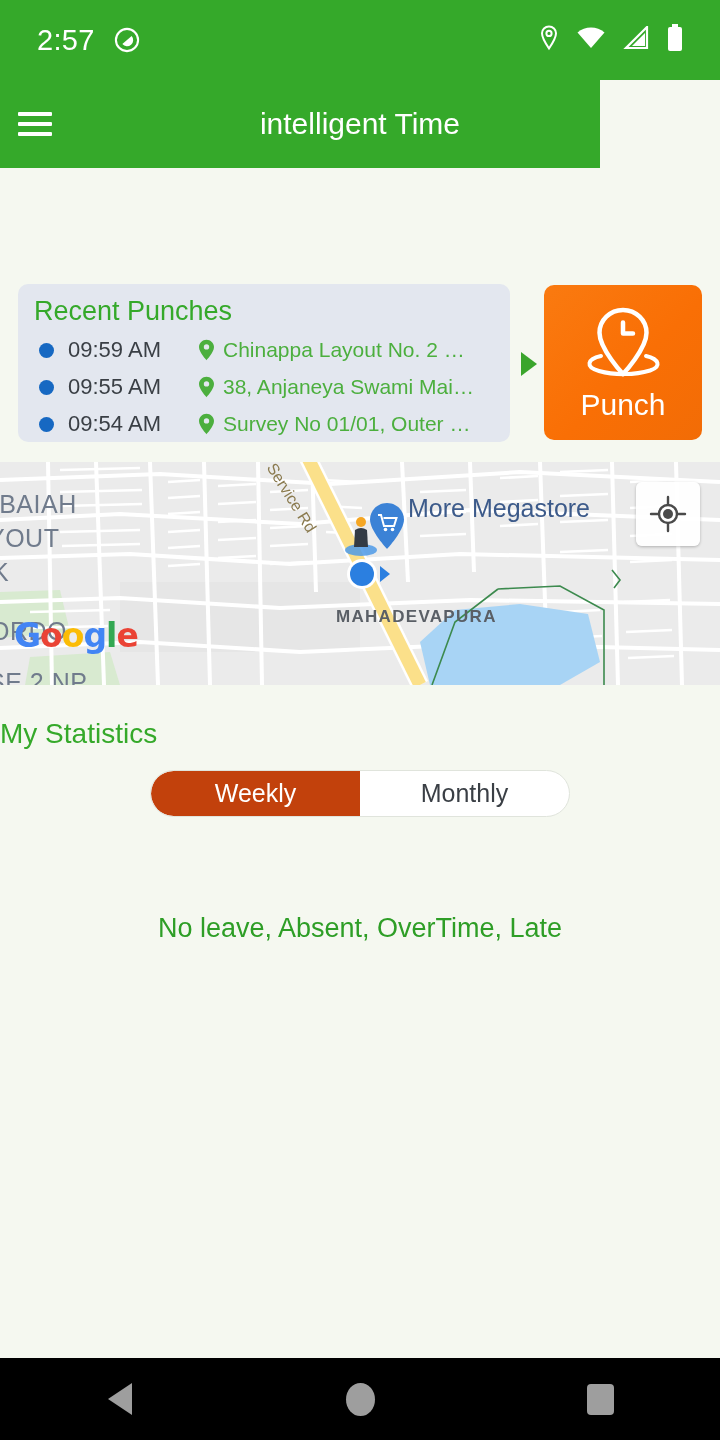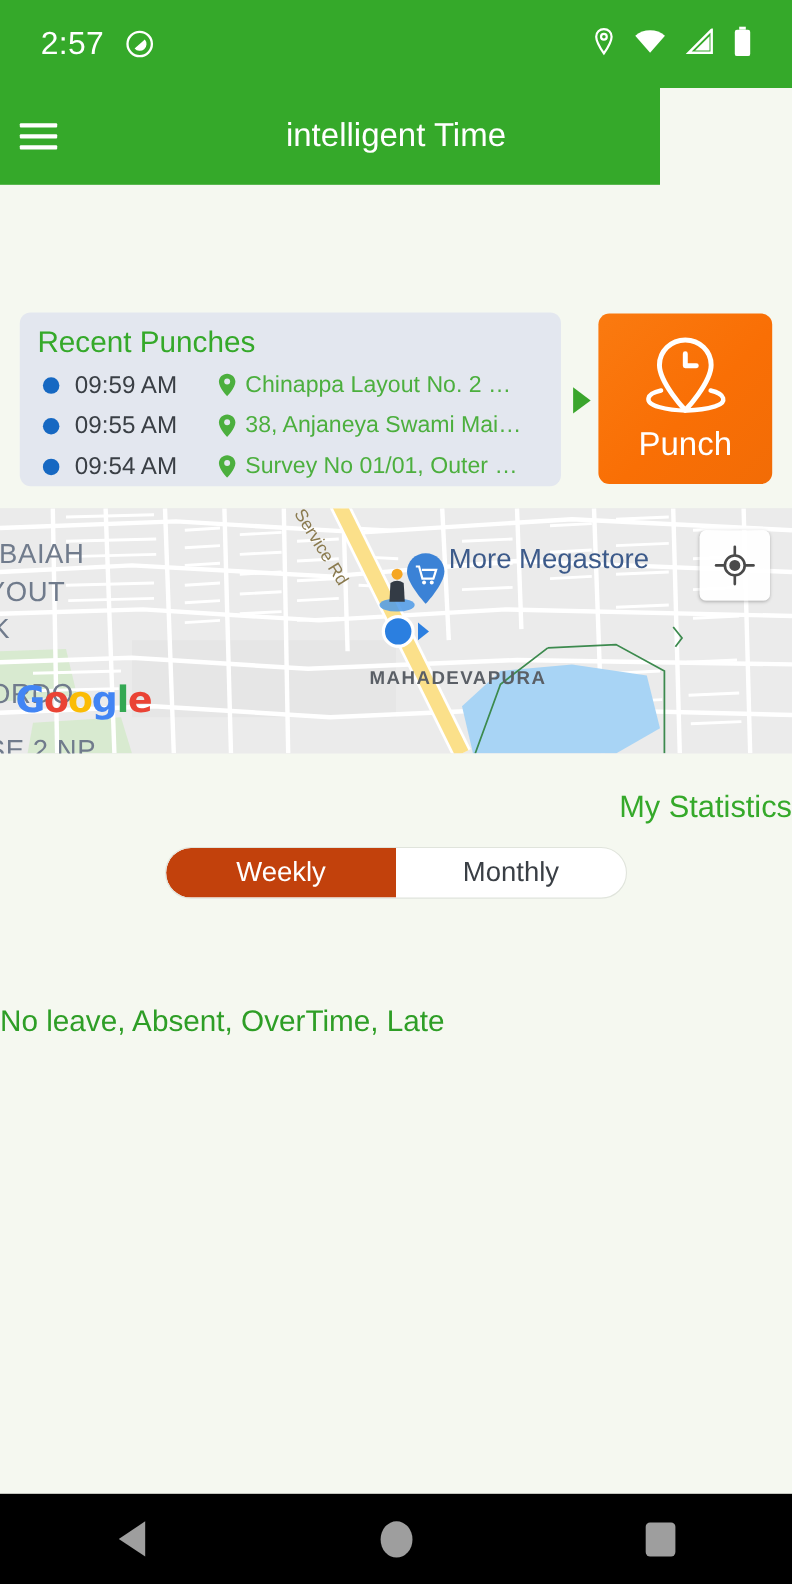--- a/index.html
+++ b/index.html
@@ -121,36 +121,36 @@
   }
   .google-logo {
     position:absolute; left:14px; bottom:30px;
     font-size:33px; font-weight:700; letter-spacing:-1px;
     font-family:"DejaVu Sans", sans-serif;
   }
   .google-logo span { display:inline-block; }
 
   
   .stats-title {
-    position:absolute; left:0; top:718px; width:720px; text-align:right;
+    position:absolute; left:0; top:718px; width:720px; text-align:left;
     font-size:28px; color:#35a92a;
   }
   .toggle {
     position:absolute; left:150px; top:770px; width:420px; height:47px;
     background:#ffffff; border:1px solid #e0e4dc; border-radius:24px;
     display:flex; overflow:hidden;
   }
   .toggle-opt {
     flex:1; display:flex; align-items:center; justify-content:center;
     font-size:25px; cursor:pointer; color:#3a3f45;
   }
   .toggle-opt.active { background:#c2410c; color:#ffffff; border-radius:24px 0 0 24px; }
 
   .stats-legend {
-    position:absolute; left:0; top:913px; width:720px; 
+    position:absolute; left:0; top:913px; width:720px; text-align:center;
     font-size:27px; color:#2e9e26;
   }
 
   
   .navbar {
     position:absolute; left:0; bottom:0; width:720px; height:82px;
     background:#000000; display:flex; align-items:center;
   }
   .nav-btn {
     flex:1; display:flex; align-items:center; justify-content:center; cursor:pointer;

